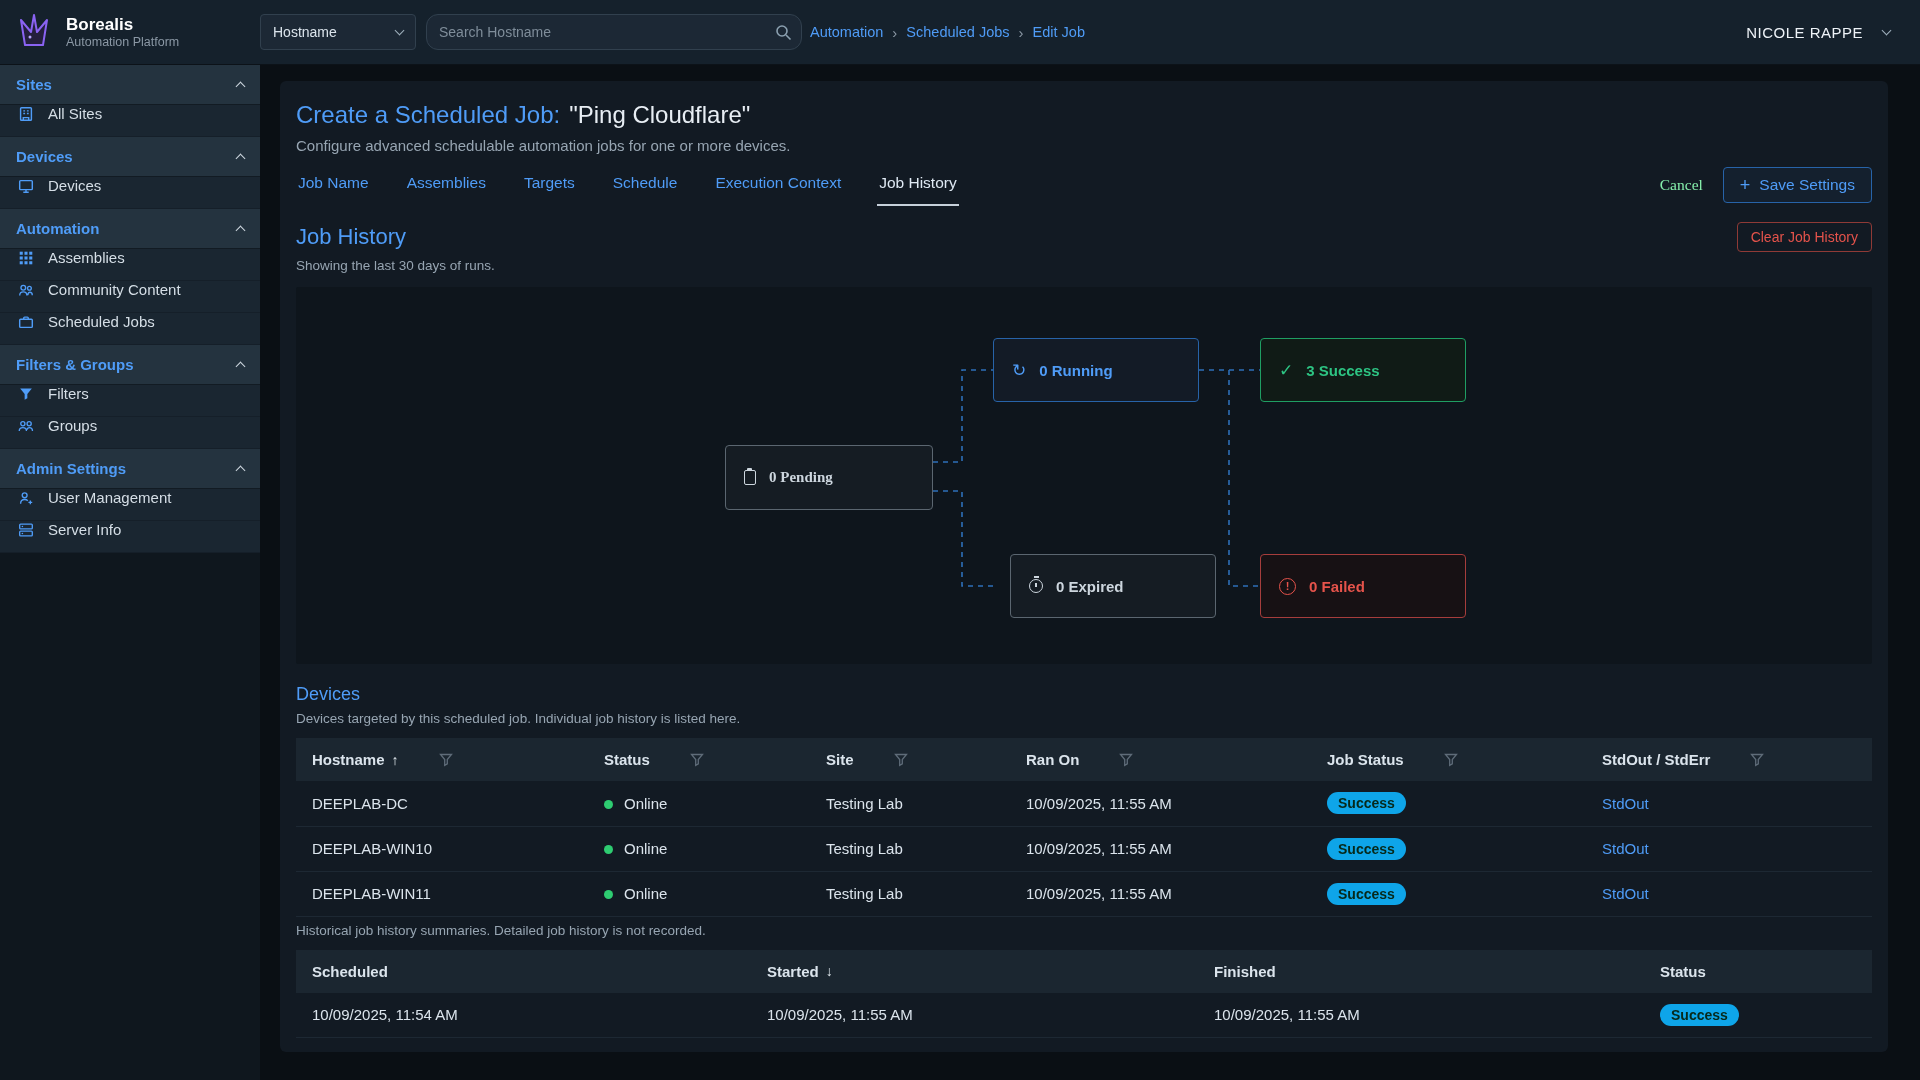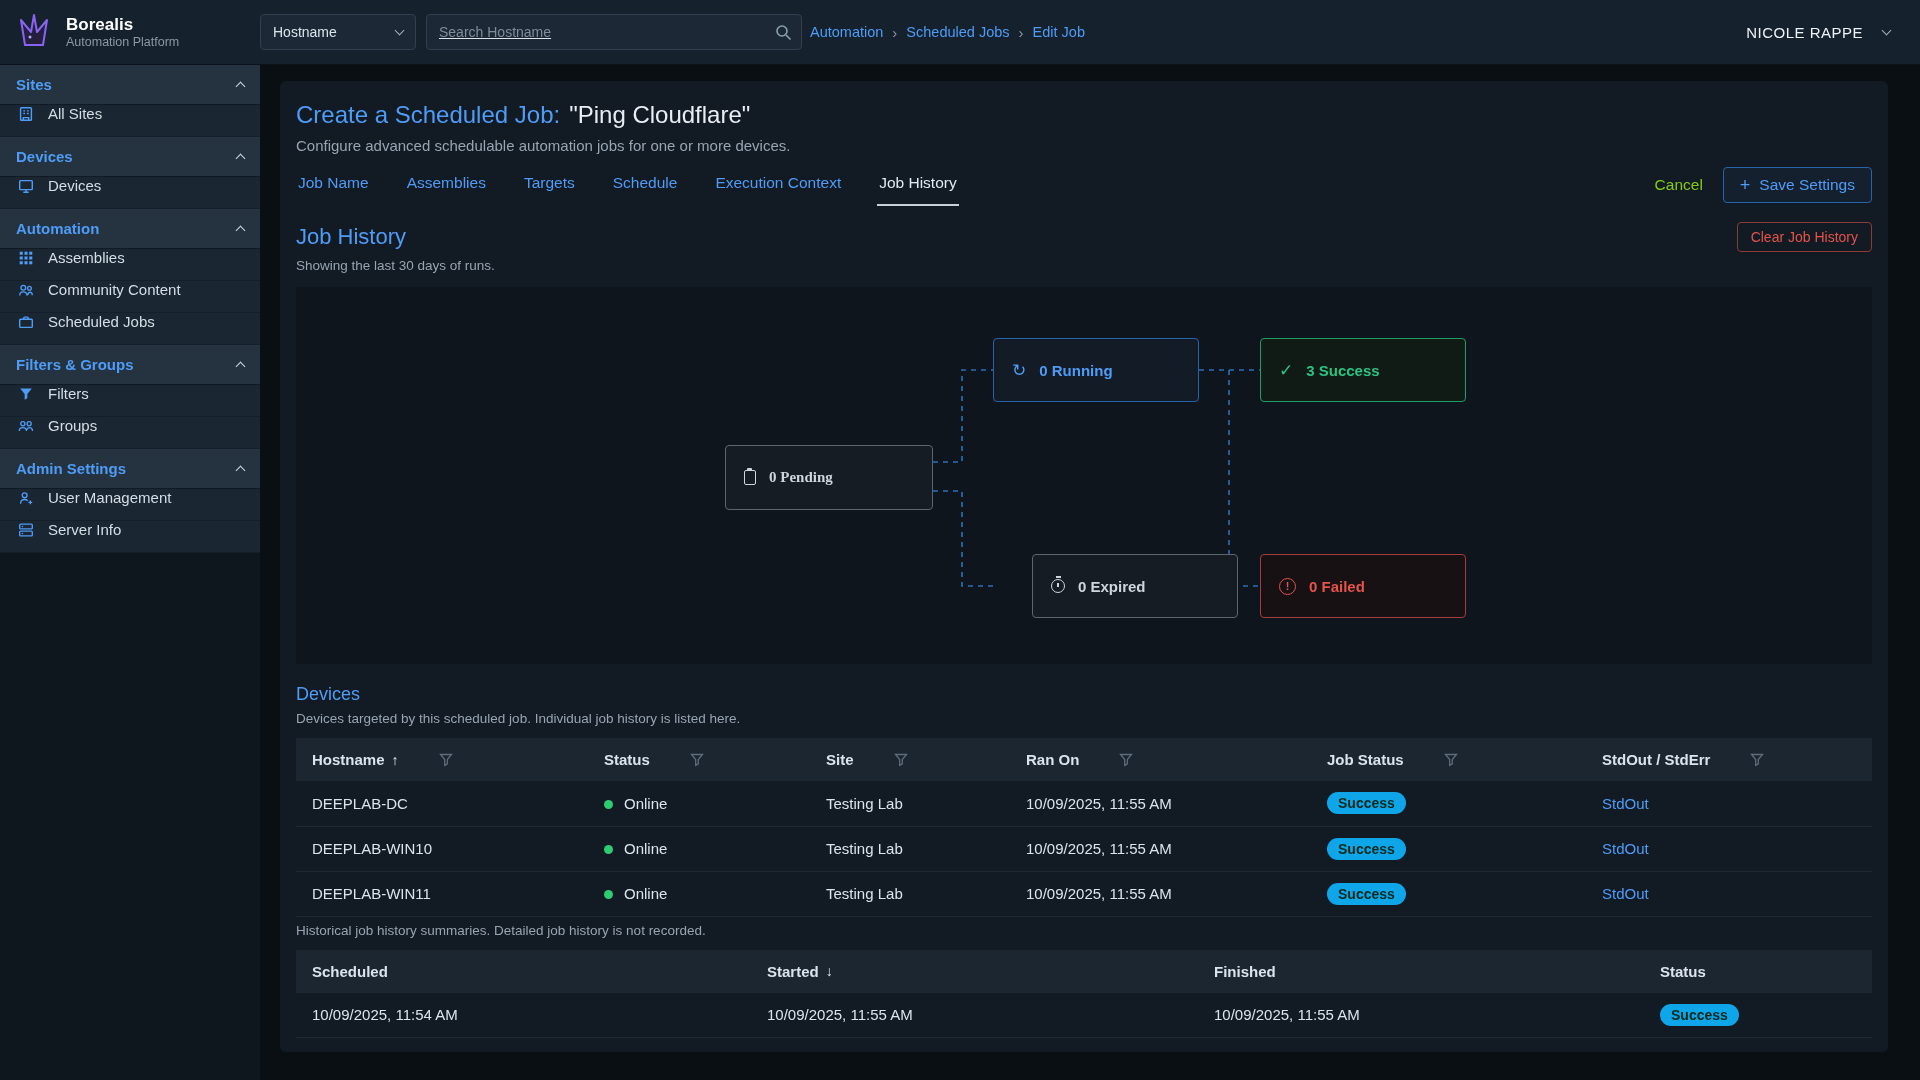--- a/index.html
+++ b/index.html
@@ -30,22 +30,22 @@
   .chev {
     display:inline-block; width:7px; height:7px;
     border-right:1.6px solid currentColor; border-bottom:1.6px solid currentColor;
     transform:rotate(45deg); margin-top:-4px; color:#9fb0bd;
   }
   .chev.up { transform:rotate(-135deg); margin-top:4px; color:#cfd8e0; }
 
   .search-wrap { position:relative; margin-left:10px; flex:none; }
   .search-wrap input {
     width:376px; height:36px; background:#1c2835; border:1px solid #31404e;
-    border-radius:4px; color:#dbe4ec; padding:0 38px 0 12px; font-size:14px;
-    font-family:"Liberation Sans", sans-serif; outline:none;text-decoration:underline;
+    border-radius:12px; color:#dbe4ec; padding:0 38px 0 12px; font-size:14px;
+    font-family:"Liberation Sans", sans-serif; outline:none;
   }
   .search-wrap input::placeholder { color:#7f8d9a; }
   .search-icon { position:absolute; right:10px; top:9px; }
 
   .breadcrumb { margin-left:8px; display:flex; align-items:center; gap:9px; font-size:14.5px; }
   .breadcrumb a { color:#4f9cf7; }
   .breadcrumb .sep { color:#8b98a5; font-size:15px; }
 
   .user-menu {
     margin-left:auto; margin-right:30px; display:flex; align-items:center; gap:20px;
@@ -77,21 +77,21 @@
   .page-subtitle { font-size:15px; color:#97a5b2; margin-bottom:10px; }
 
   .tabs-row { display:flex; align-items:center; }
   .tab {
     background:none; border:none; color:#4f9cf7; font-size:15.5px;
     padding:10px 2px 12px; margin-right:34px; cursor:pointer;
     font-family:"Liberation Sans", sans-serif; border-bottom:2px solid transparent;
   }
   .tab.active { color:#dfe9f3; border-bottom-color:#c6d0da; }
   .tabs-spacer { flex:1; }
-  .cancel-link { color:#84cc16; font-size:15.5px; margin-right:20px; cursor:pointer; background:none; border:none; font-family:Liberation Sans, sans-serif; }
+  .cancel-link { color:#86efac; font-size:15.5px; margin-right:20px; cursor:pointer; background:none; border:none; font-family:Liberation Serif, serif; }
   .save-btn {
     display:flex; align-items:center; gap:9px; border:1px solid #2763a8; color:#4f9cf7;
     background:#14202e; font-size:15.5px; padding:8px 16px; border-radius:4px; cursor:pointer;
     font-family:inherit;
   }
   .save-btn .plus { font-size:18px; line-height:1; }
 
   .section-head { display:flex; align-items:center; justify-content:space-between; margin-top:16px; }
   .h2 { font-size:22px; color:#4f9cf7; font-weight:500; }
   .clear-btn {
@@ -108,21 +108,21 @@
     position:absolute; display:flex; align-items:center; gap:13px; padding:0 18px;
     border:1px solid; border-radius:4px; font-size:15px; font-weight:bold;
   }
   .node.gray  { border-color:#5b6670; color:#cdd6de; background:#151c23; }
   .node.blue  { border-color:#2763a8; color:#4f9cf7; background:#131b26; }
   .node.green { border-color:#1f9e63; color:#2dc483; background:#101b16; }
   .node.red   { border-color:#a63d3c; color:#e5534b; background:#171114; }
   .n-pending { left:429px; top:158px; width:208px; height:65px;font-family:Liberation Serif, serif; }
   .n-running { left:697px; top:51px;  width:206px; height:64px; }
   .n-success { left:964px; top:51px;  width:206px; height:64px; }
-  .n-expired { left:736px; top:267px; width:206px; height:64px; }
+  .n-expired { left:714px; top:267px; width:206px; height:64px; }
   .n-failed  { left:964px; top:267px; width:206px; height:64px; }
 
   .glyph { font-size:17px; font-weight:normal; }
   .icon-clip { width:12px; height:15px; border:1.6px solid currentColor; border-radius:2px; position:relative; flex:none; }
   .icon-clip::before { content:""; position:absolute; top:-3px; left:2px; width:5px; height:3px; background:currentColor; border-radius:1px; }
   .icon-clock { width:14px; height:14px; border:1.6px solid currentColor; border-radius:50%; position:relative; flex:none; }
   .icon-clock::before { content:""; position:absolute; left:5.4px; top:2.5px; width:1.6px; height:4.5px; background:currentColor; }
   .icon-clock::after { content:""; position:absolute; top:-4.5px; left:3.7px; width:5px; height:2px; background:currentColor; }
   .icon-alert {
     width:17px; height:17px; border:1.7px solid currentColor; border-radius:50%;

